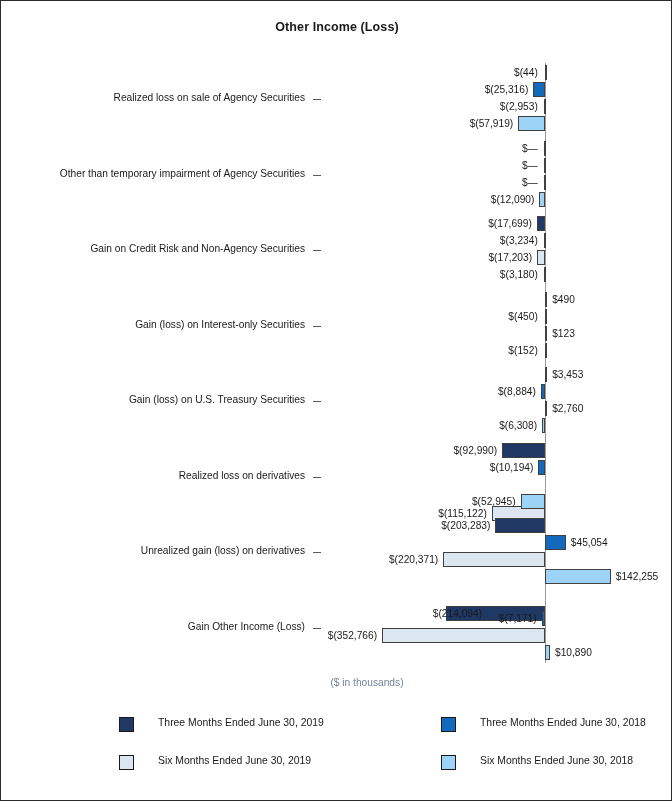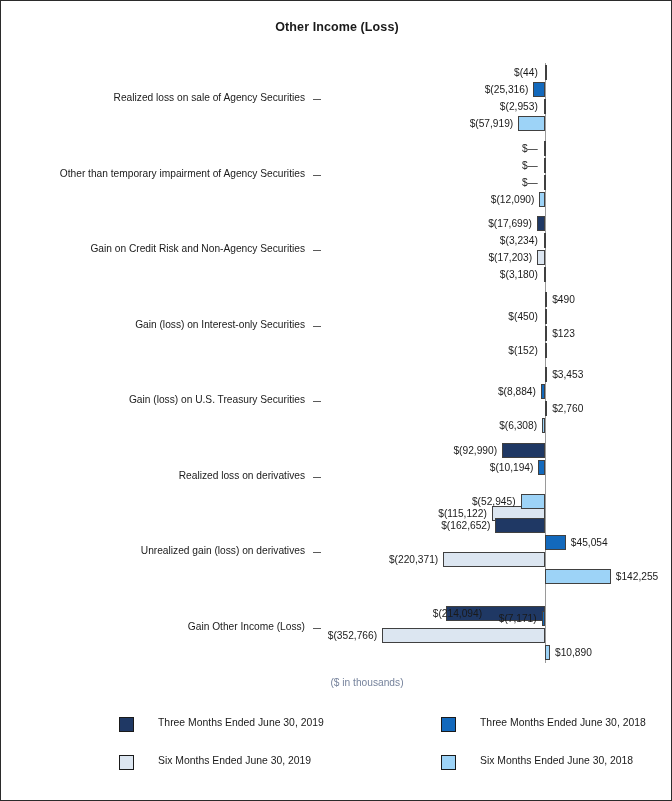--- a/index.html
+++ b/index.html
@@ -278,21 +278,21 @@
           <div class="bar-row" style="top: 51px;">
             <div class="bar s3" style="left: 519.539px; width: 24.4606px;"></div>
             <div class="val left" style="right: 157.461px;">$(52,945)</div>
           </div>
         </div>
         <div class="group" style="top: 459px; height: 68px;">
           <div class="cat-label" style="top: 27px;">Unrealized gain (loss) on derivatives</div>
           <div class="cat-tick" style="top: 34px;"></div>
           <div class="bar-row" style="top: 0px;">
             <div class="bar s0" style="left: 494.426px; width: 49.5744px;"></div>
-            <div class="val left" style="right: 182.574px;">$(162,652)</div>
+            <div class="val left" style="right: 182.574px;">$(203,283)</div>
           </div>
           <div class="bar-row" style="top: 17px;">
             <div class="bar s1" style="left: 544px; width: 20.8149px;"></div>
             <div class="val right" style="left: 569.815px;">$45,054</div>
           </div>
           <div class="bar-row" style="top: 34px;">
             <div class="bar s2" style="left: 442.189px; width: 101.811px;"></div>
             <div class="val left" style="right: 234.811px;">$(220,371)</div>
           </div>
           <div class="bar-row" style="top: 51px;">

